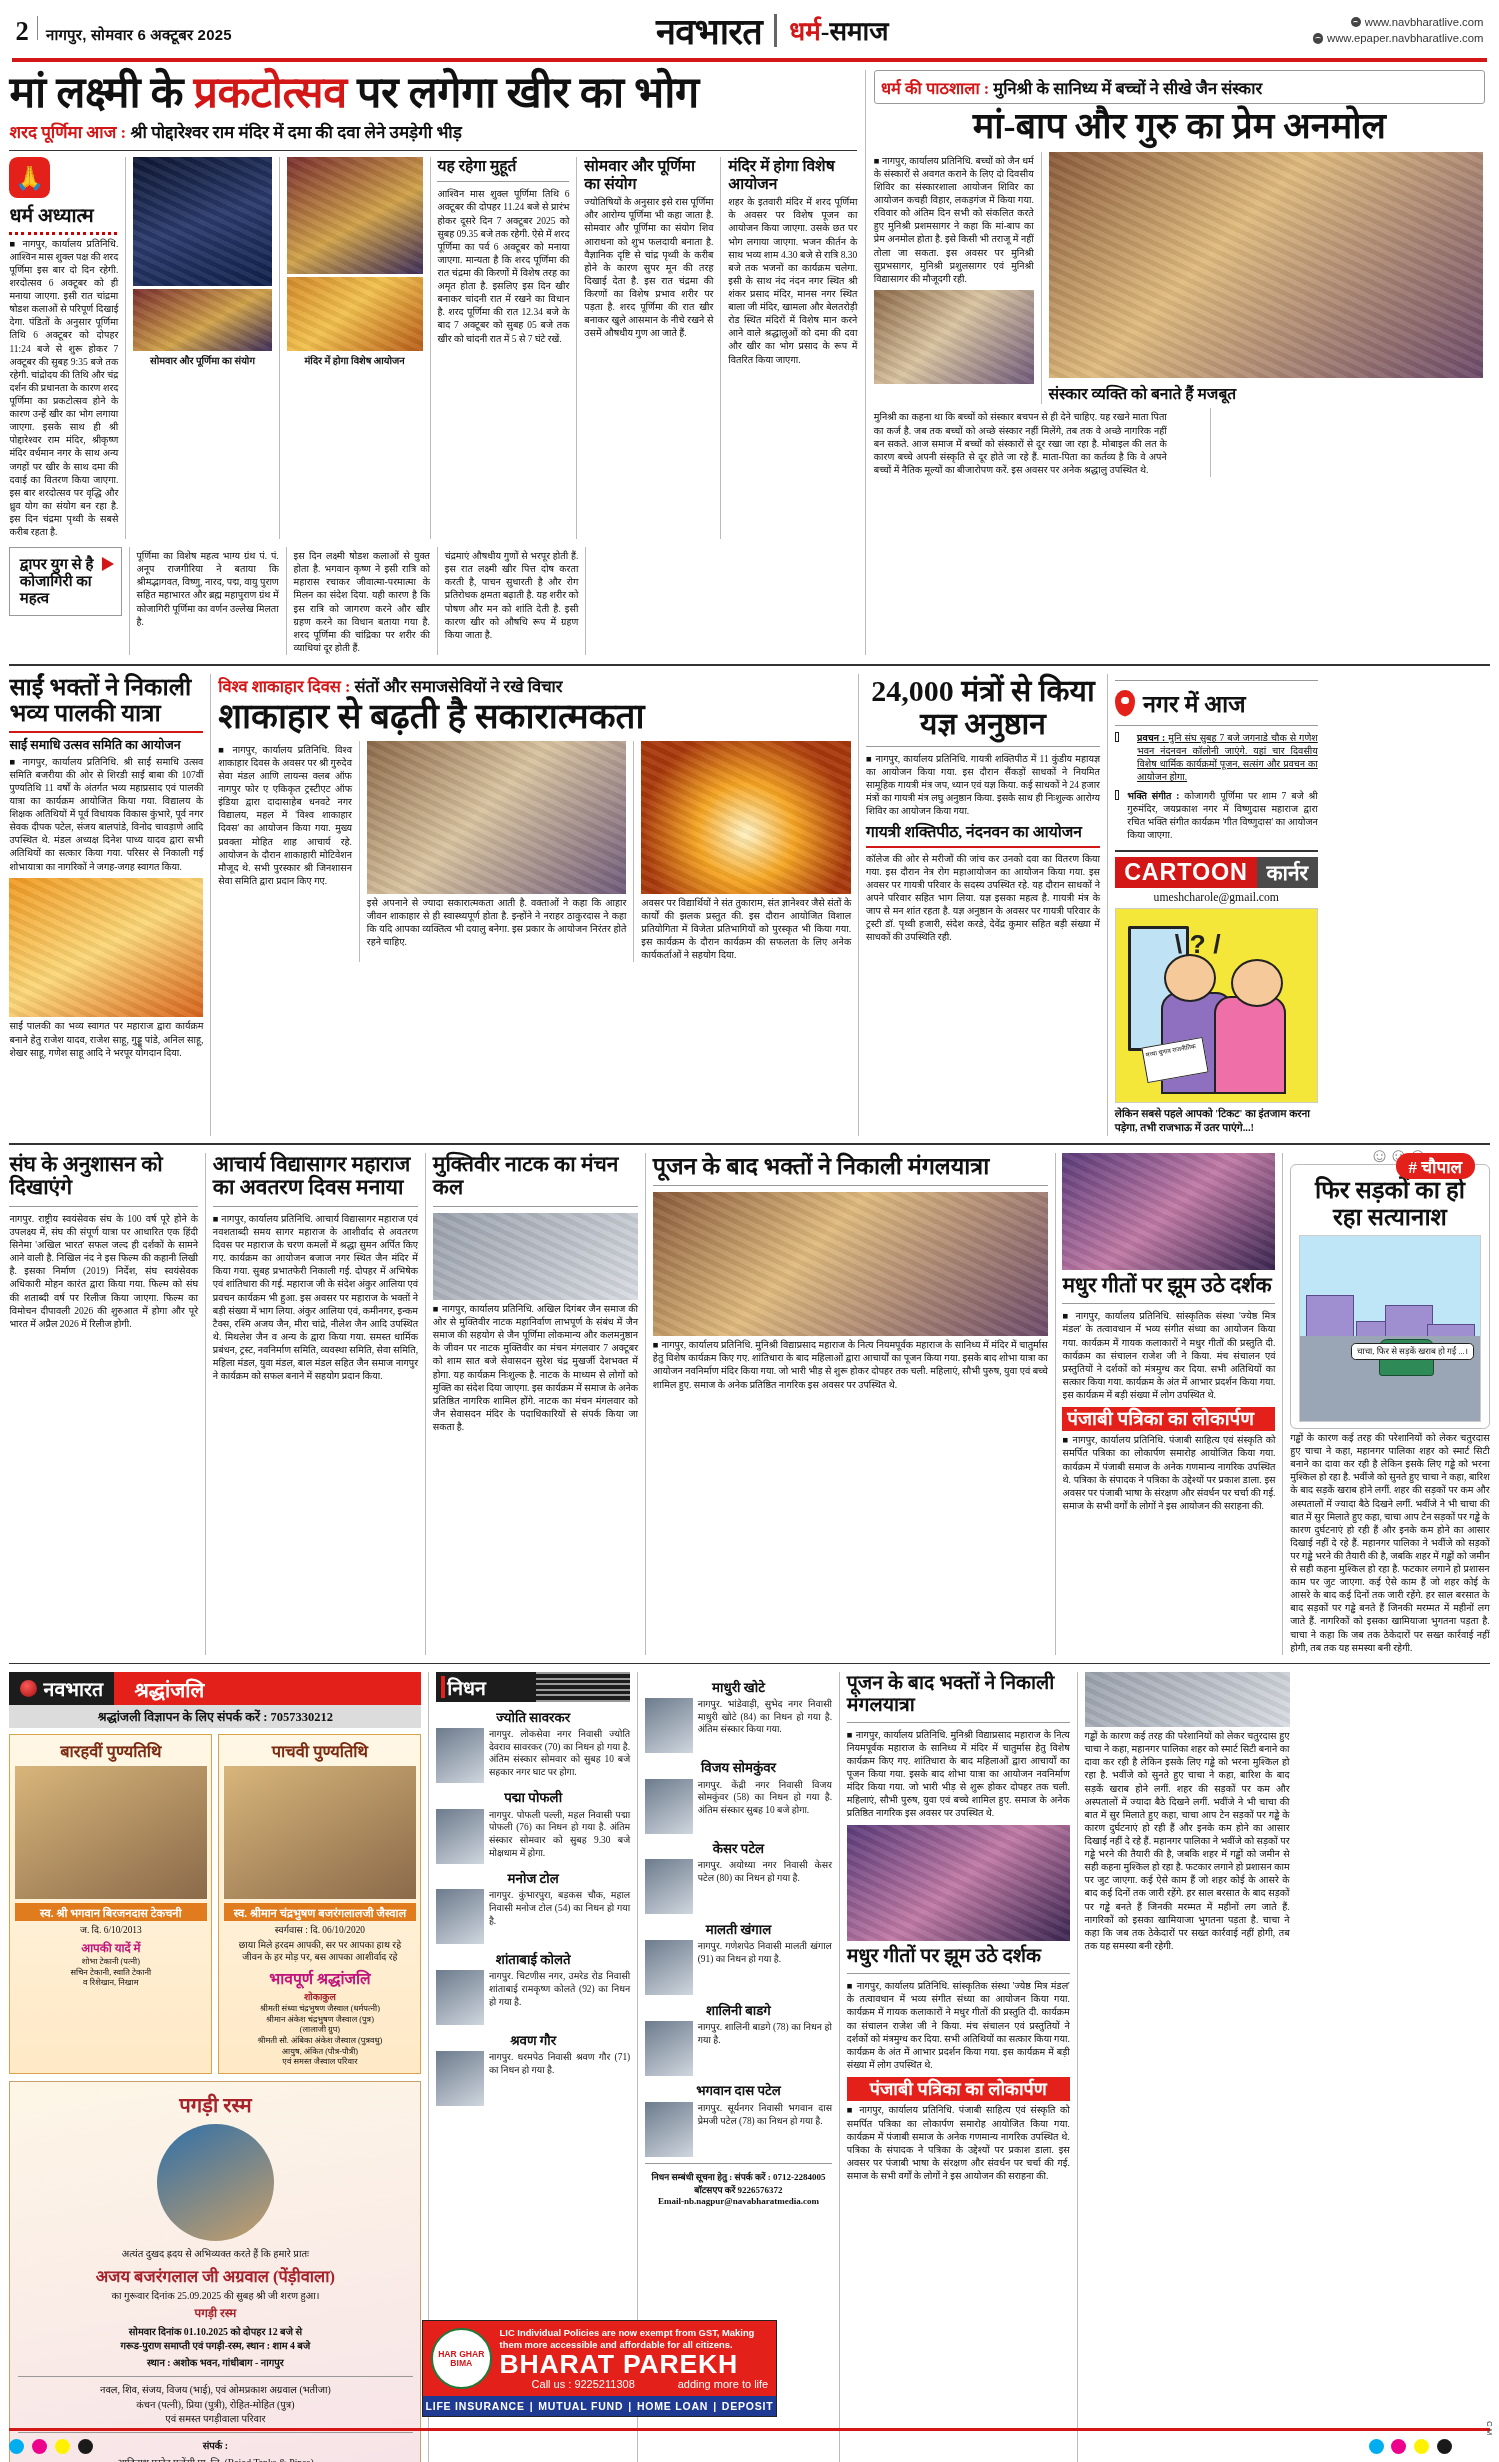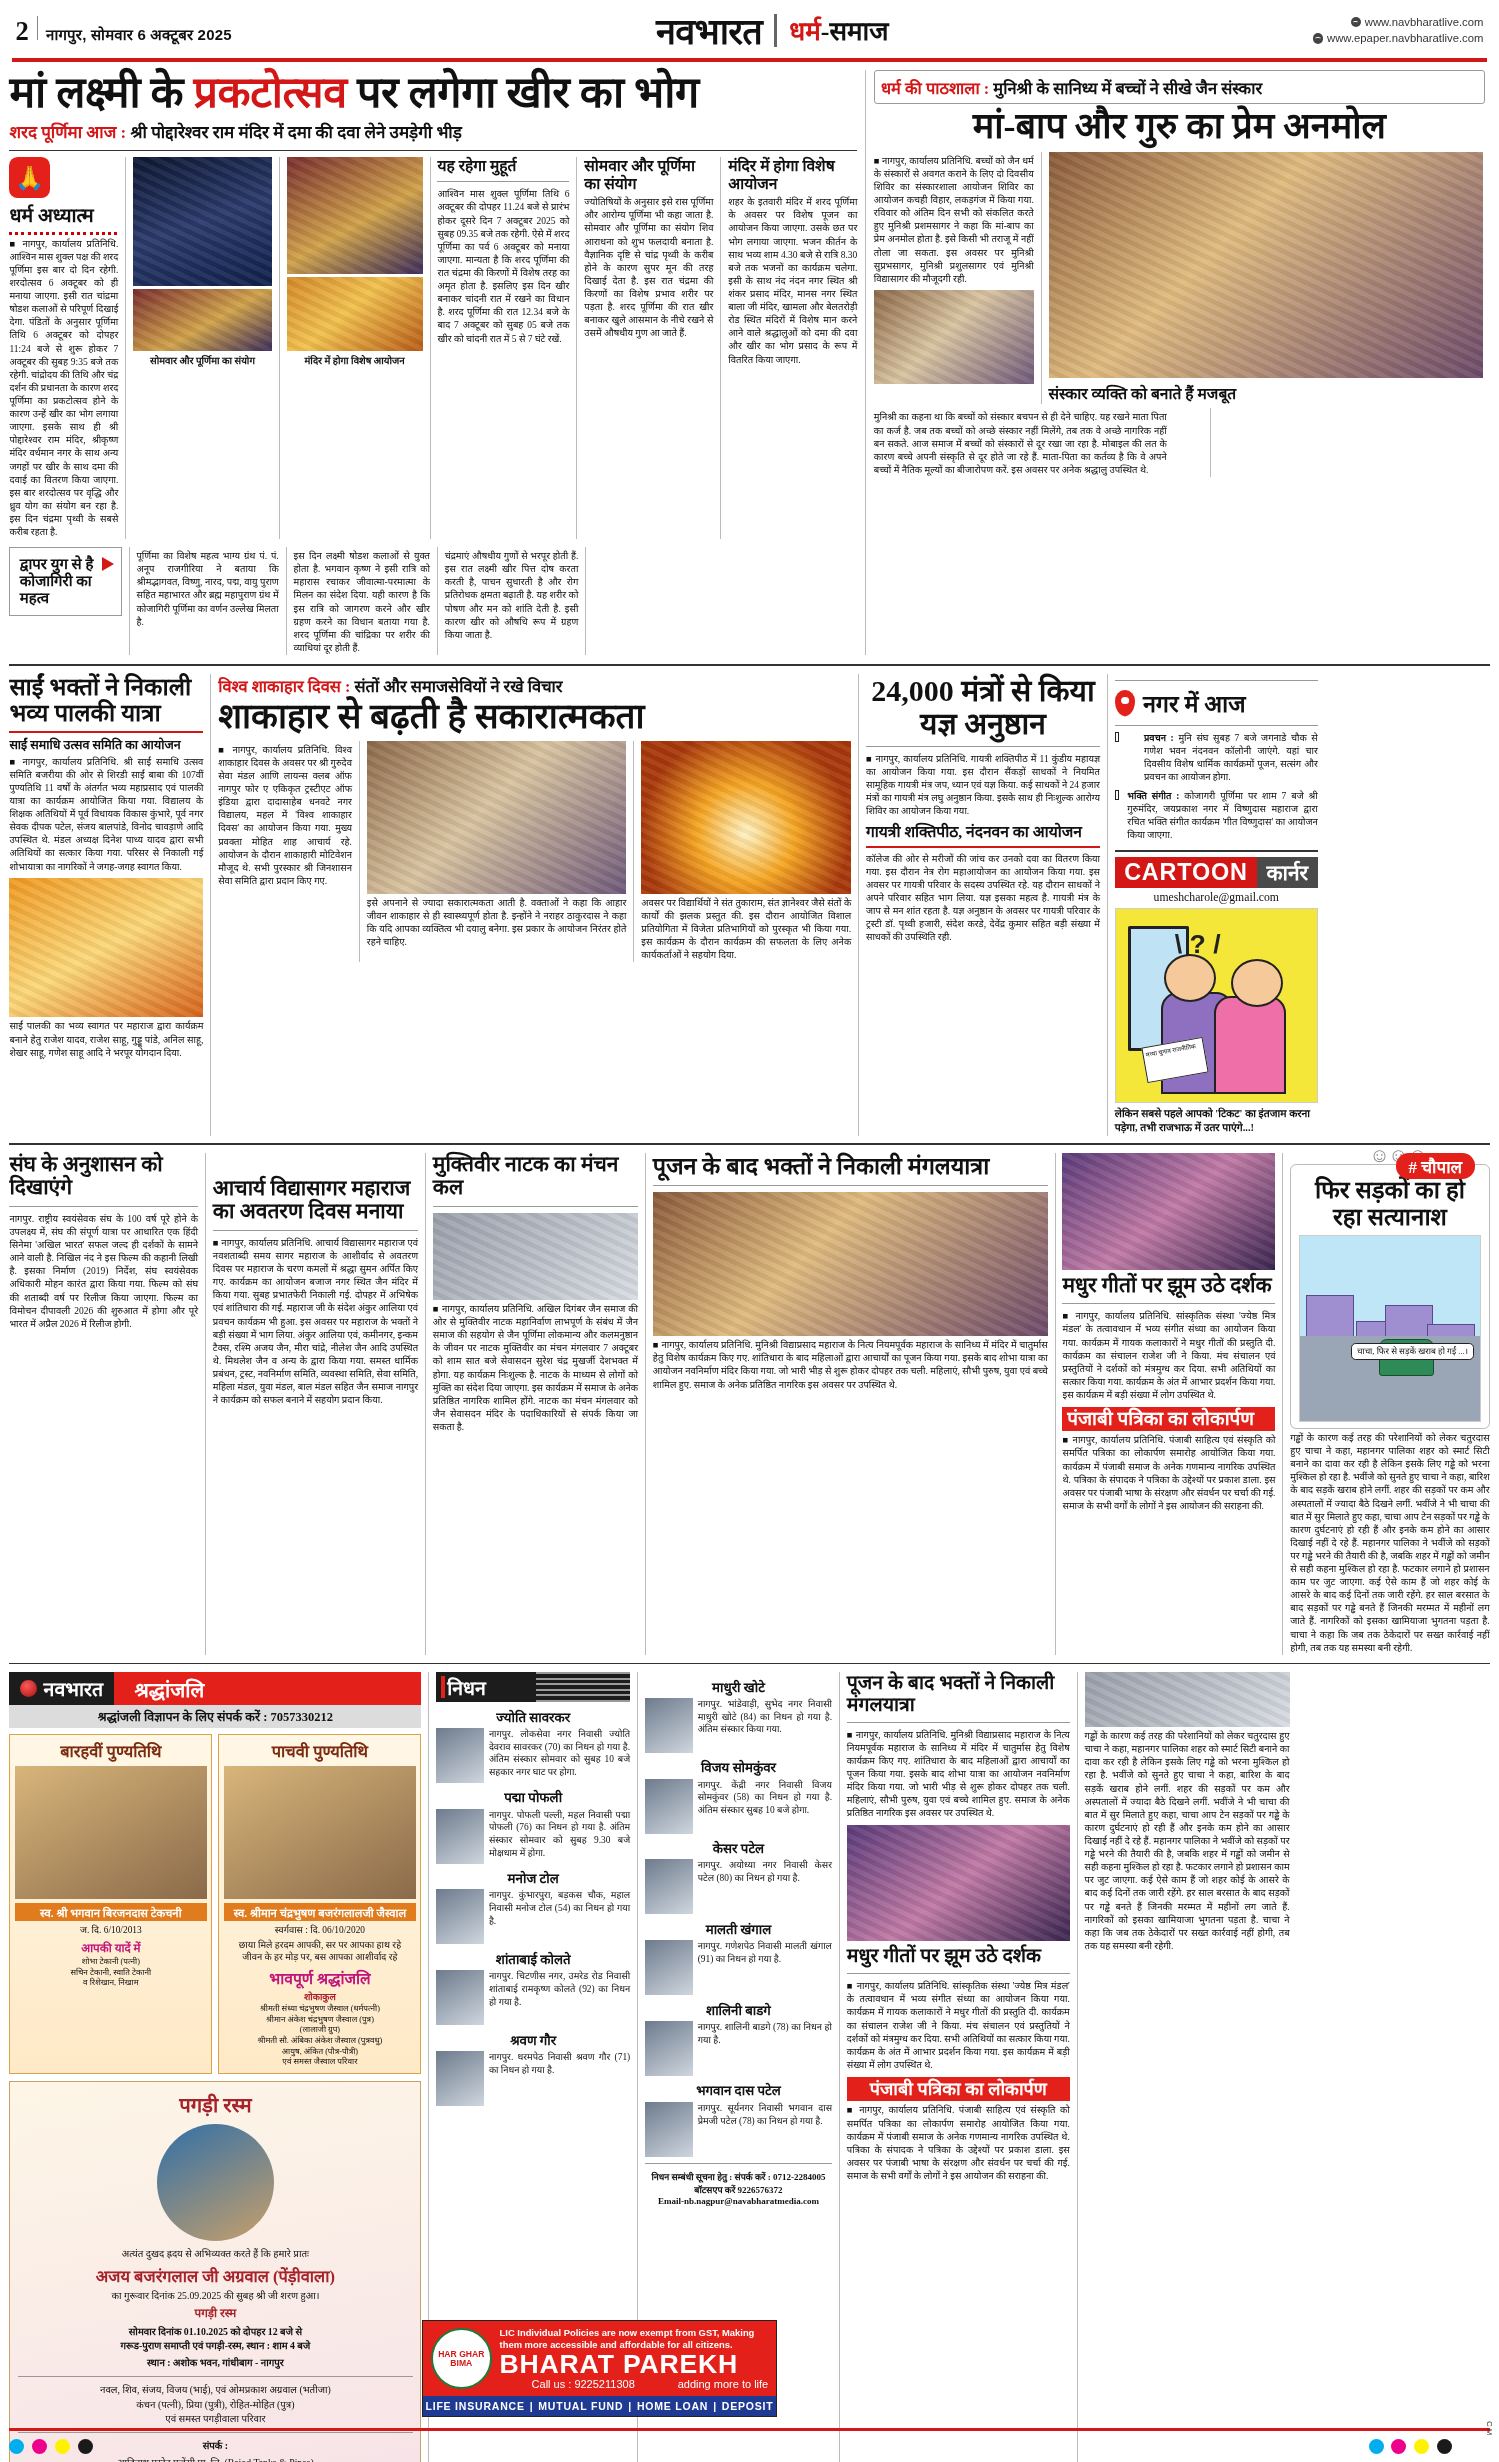--- a/index.html
+++ b/index.html
@@ -338,21 +338,21 @@
     <div class="vline"></div>
 
     <div style="width:203px;">
       <div class="hline"></div>
       <div style="display:flex;align-items:center;gap:7.8px;">
         <span class="pin"></span>
         <span style="font-size:23.4px;font-weight:bold;font-family:'Liberation Serif',serif;">नगर में आज</span>
       </div>
       <div class="hline"></div>
 
-      <div style="display:flex;gap:20px;margin-top:2px;">
+      <div style="display:flex;gap:13px;margin-top:2px;text-decoration:underline;">
         <span class="sqbul"></span>
         <p class="body sm" style="margin:0;"><b>प्रवचन : </b><span>मुनि संघ सुबह 7 बजे जगनाडे चौक से गणेश भवन नंदनवन कॉलोनी जाएंगे. यहां चार दिवसीय विशेष धार्मिक कार्यक्रमों पूजन, सत्संग और प्रवचन का आयोजन होगा.</span></p>
       </div>
       <div style="display:flex;gap:3.1px;margin-top:5.5px;">
         <span class="sqbul"></span>
         <p class="body sm" style="margin:0;"><b>भक्ति संगीत : </b><span>कोजागरी पूर्णिमा पर शाम 7 बजे श्री गुरुमंदिर, जयप्रकाश नगर में विष्णुदास महाराज द्वारा रचित भक्ति संगीत कार्यक्रम 'गीत विष्णुदास' का आयोजन किया जाएगा.</span></p>
       </div>
 
       <div class="hline2" style="margin:7.8px 0 4.7px;"></div>
       <div class="cartoon-bar">
@@ -376,21 +376,21 @@
   <div class="hline2" style="margin:7.8px 0;"></div>
 
   <div class="cols">
     <div style="width:194px;">
       <h3 class="hl3">संघ के अनुशासन को दिखाएंगे</h3>
       <div class="hline"></div>
       <p class="body sm">नागपुर. राष्ट्रीय स्वयंसेवक संघ के 100 वर्ष पूरे होने के उपलक्ष्य में, संघ की संपूर्ण यात्रा पर आधारित एक हिंदी सिनेमा 'अखिल भारत' सफल जल्द ही दर्शकों के सामने आने वाली है. निखिल नंद ने इस फिल्म की कहानी लिखी है. इसका निर्माण (2019) निर्देश, संघ स्वयंसेवक अधिकारी मोहन कारंत द्वारा किया गया. फिल्म को संघ की शताब्दी वर्ष पर रिलीज किया जाएगा. फिल्म का विमोचन दीपावली 2026 की शुरुआत में होगा और पूरे भारत में अप्रैल 2026 में रिलीज होगी.</p>
     </div>
     <div class="vline"></div>
 
-    <div style="width:211px;margin-top:24px;">
+    <div style="width:211px;">
       <h3 class="hl3">आचार्य विद्यासागर महाराज का अवतरण दिवस मनाया</h3>
       <div class="hline"></div>
       <p class="body sm">■ नागपुर, कार्यालय प्रतिनिधि. आचार्य विद्यासागर महाराज एवं नवशताब्दी समय सागर महाराज के आशीर्वाद से अवतरण दिवस पर महाराज के चरण कमलों में श्रद्धा सुमन अर्पित किए गए. कार्यक्रम का आयोजन बजाज नगर स्थित जैन मंदिर में किया गया. सुबह प्रभातफेरी निकाली गई. दोपहर में अभिषेक एवं शांतिधारा की गई. महाराज जी के संदेश अंकुर आलिया एवं प्रवचन कार्यक्रम भी हुआ. इस अवसर पर महाराज के भक्तों ने बड़ी संख्या में भाग लिया. अंकुर आलिया एवं, कमीनगर, इन्कम टैक्स, रश्मि अजय जैन, मीरा चांद्रे, नीलेश जैन आदि उपस्थित थे. मिथलेश जैन व अन्य के द्वारा किया गया. समस्त धार्मिक प्रबंधन, ट्रस्ट, नवनिर्माण समिति, व्यवस्था समिति, सेवा समिति, महिला मंडल, युवा मंडल, बाल मंडल सहित जैन समाज नागपुर ने कार्यक्रम को सफल बनाने में सहयोग प्रदान किया.</p>
     </div>
     <div class="vline"></div>
 
     <div style="width:211px;">
       <h3 class="hl3">मुक्तिवीर नाटक का मंचन कल</h3>
       <div class="hline"></div>
       <div class="ph grey" style="height:87px;margin-bottom:3.1px;"></div>

